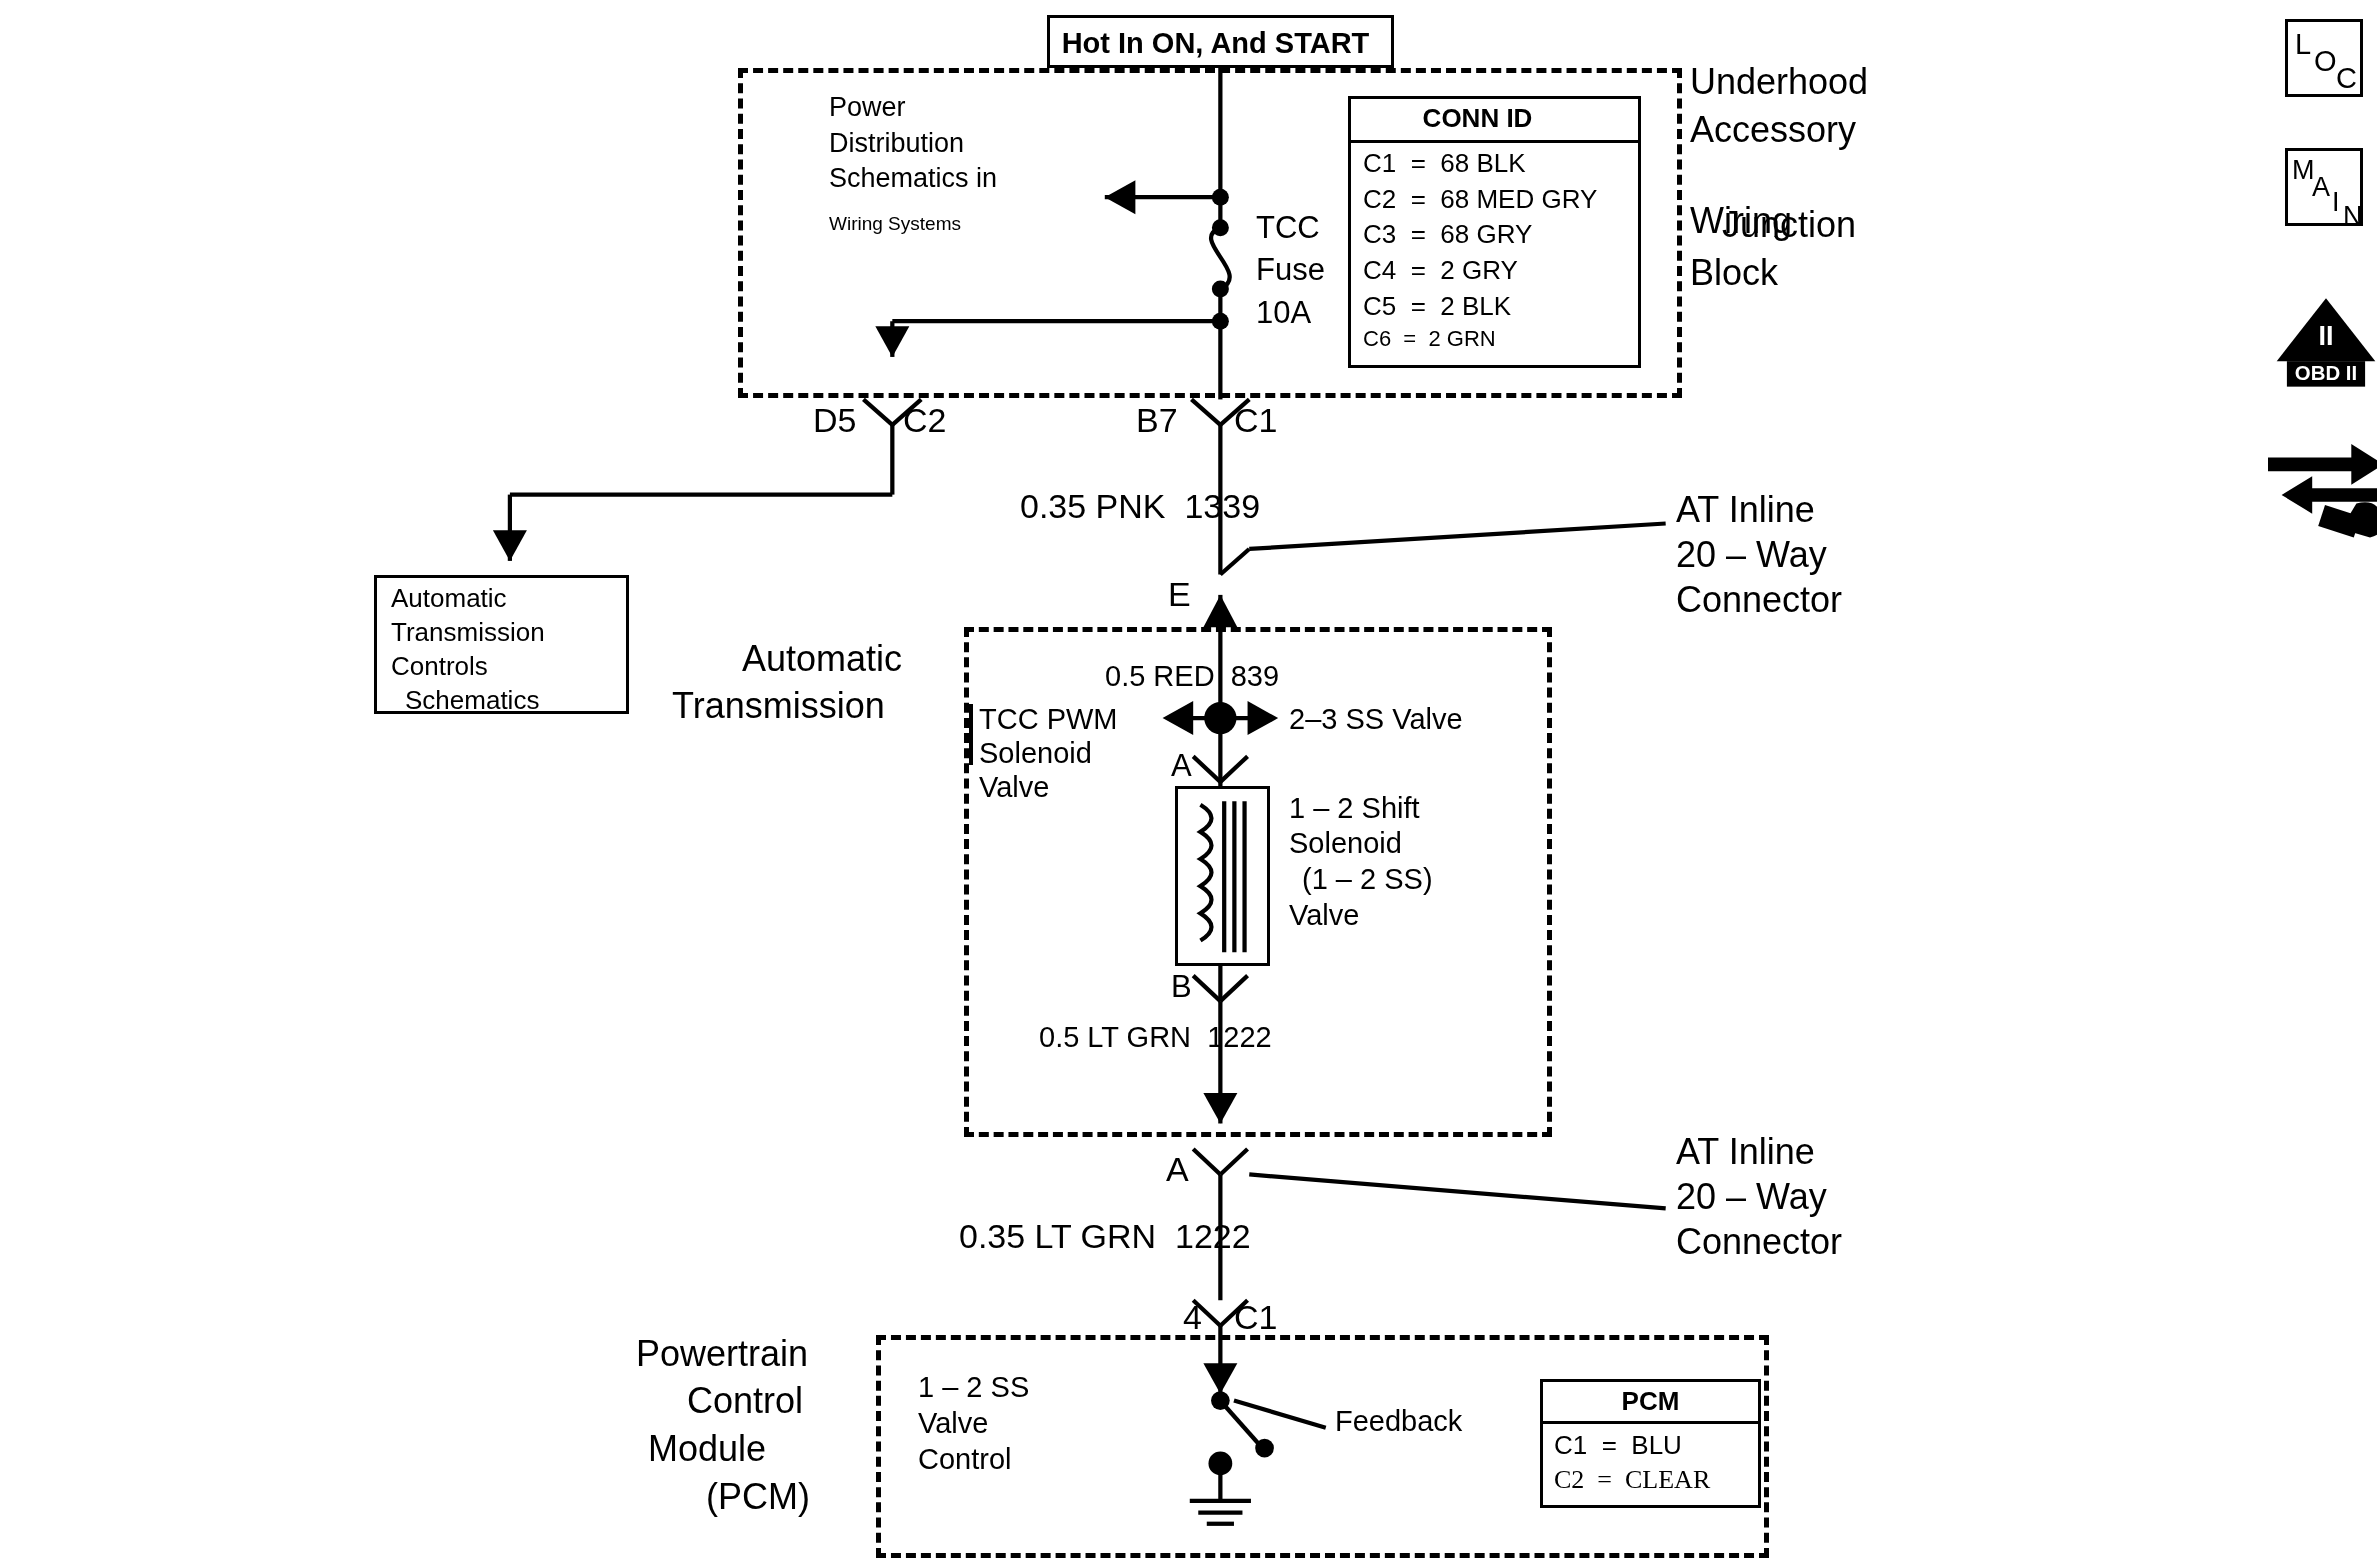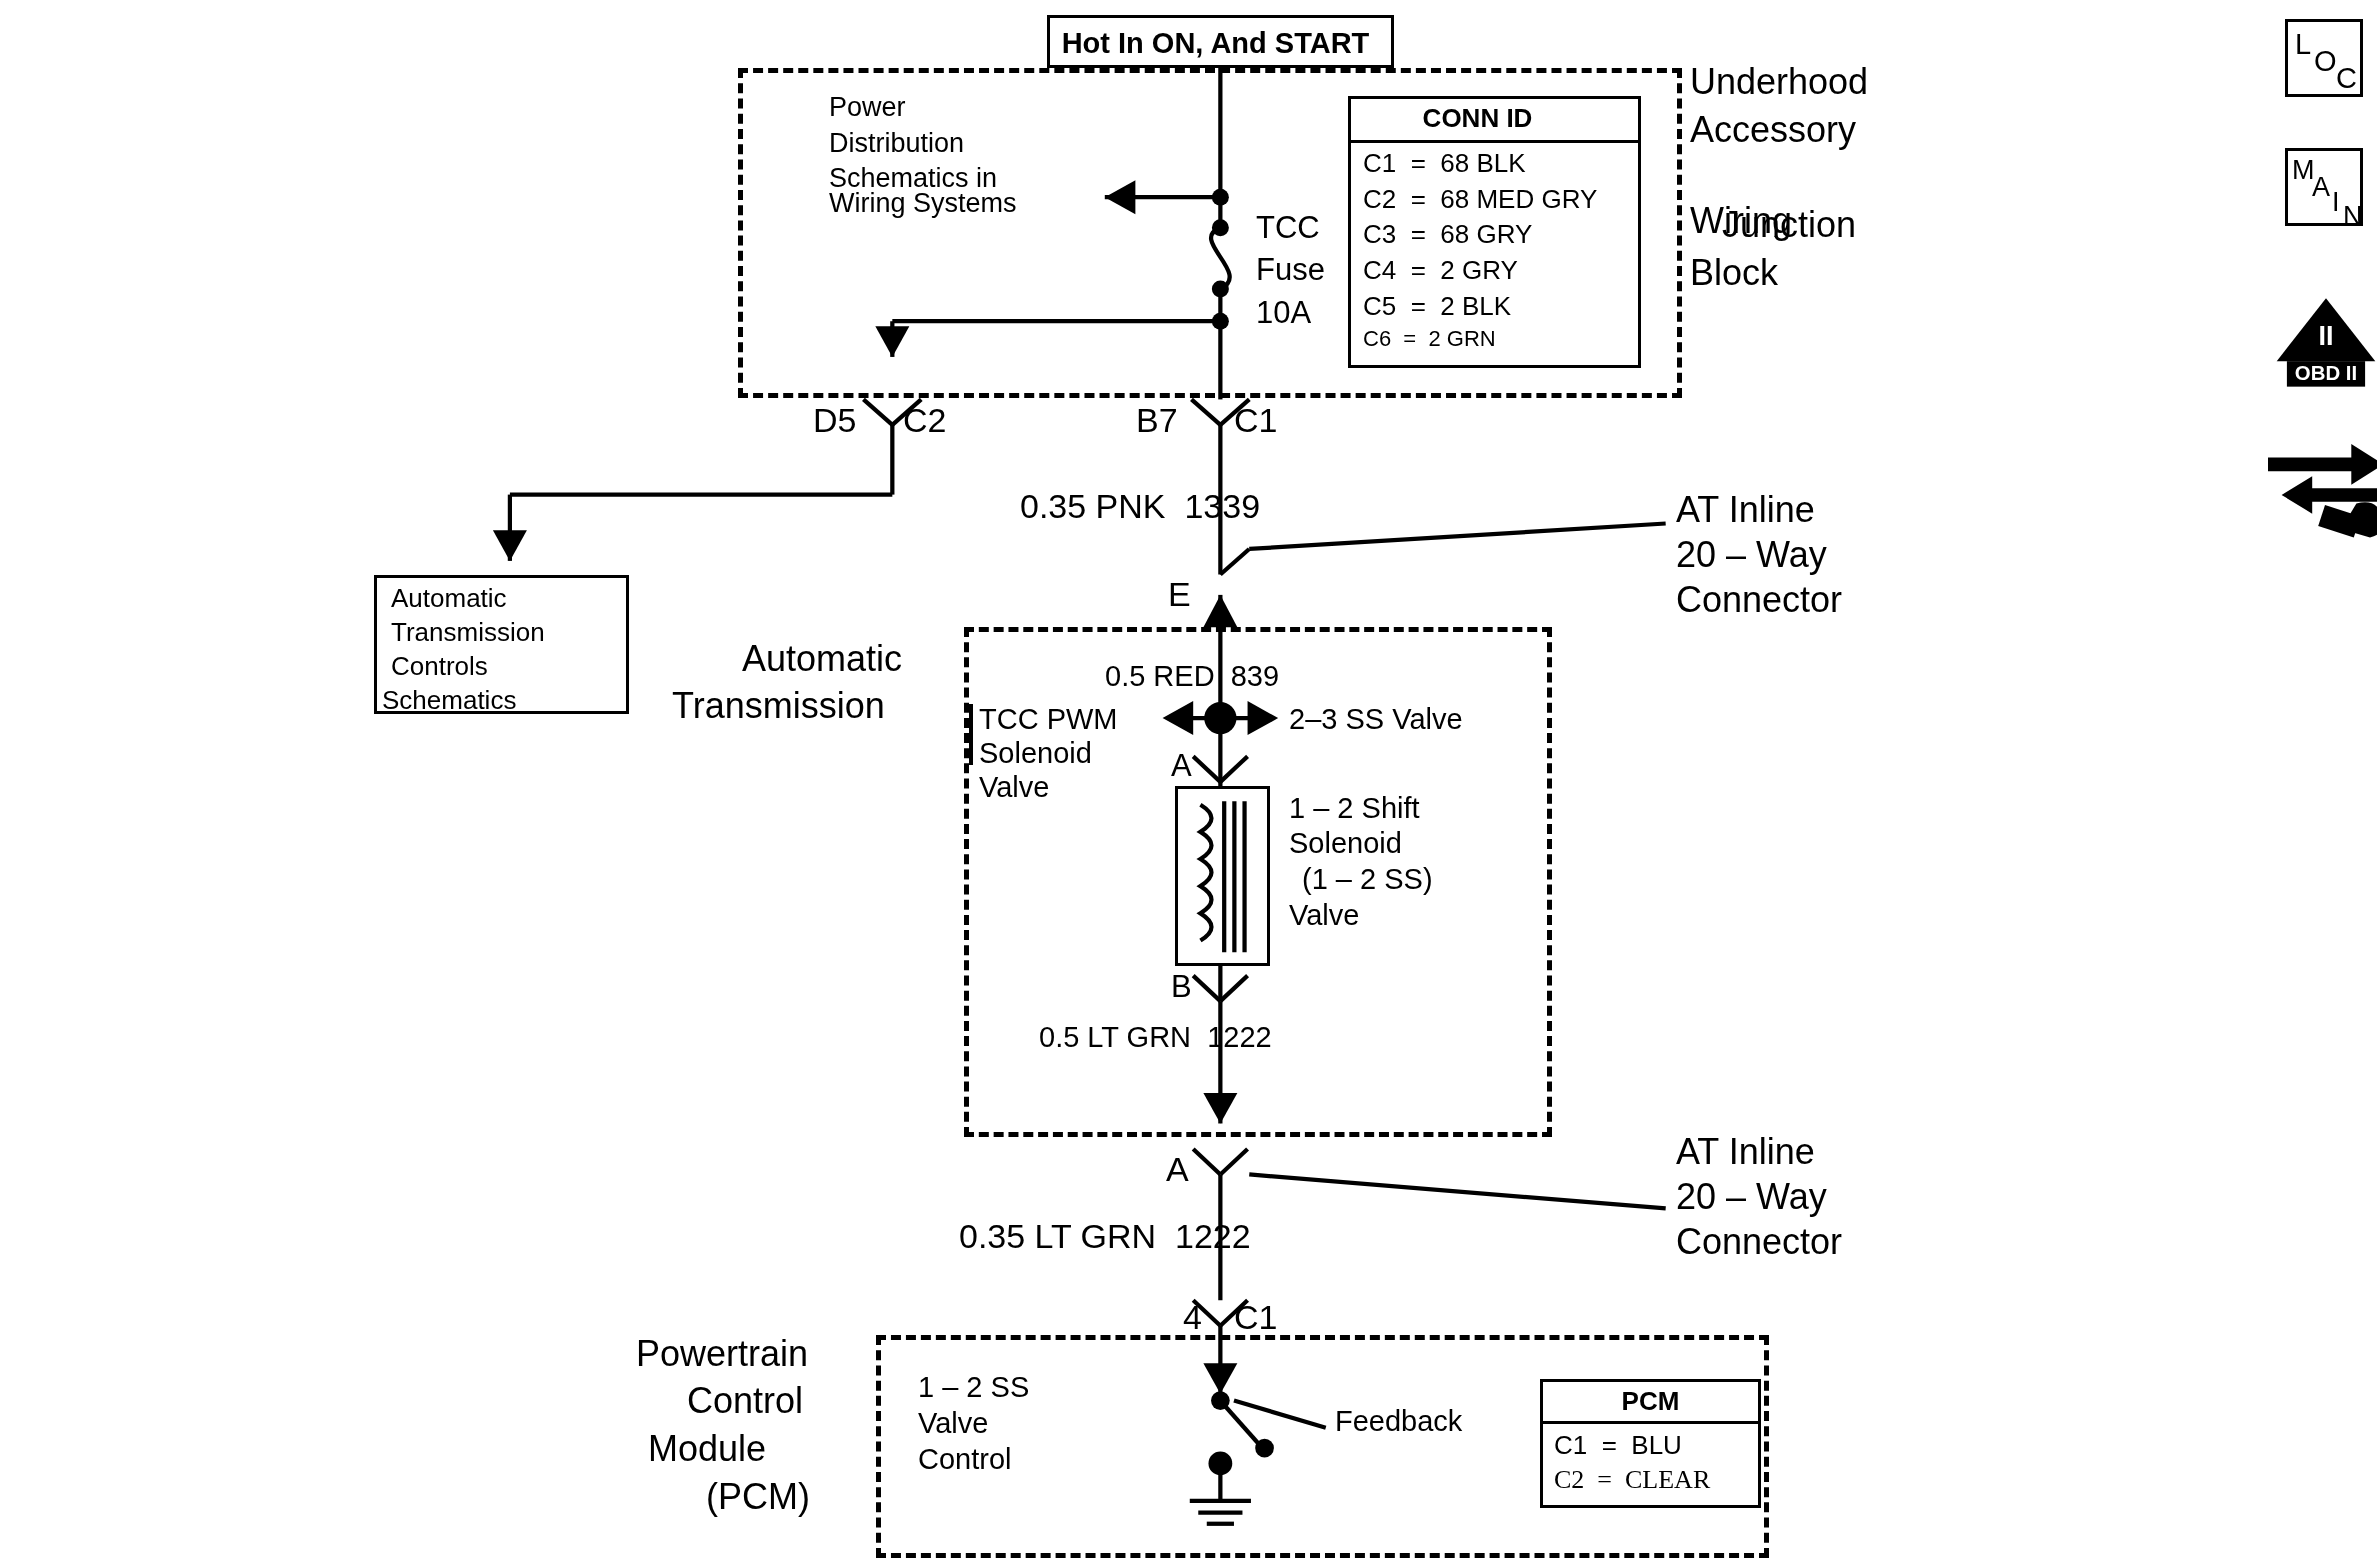--- a/index.html
+++ b/index.html
@@ -58,21 +58,21 @@
 
   <div class="txt" style="left:1690px; top:61px; font-size:36px;">Underhood</div>
   <div class="txt" style="left:1690px; top:109px; font-size:36px;">Accessory</div>
   <div class="txt" style="left:1690px; top:156px; font-size:36px;margin-top:44px;">Wiring</div>
   <div class="txt" style="left:1690px; top:204px; font-size:36px;margin-left:32px;">Junction</div>
   <div class="txt" style="left:1690px; top:252px; font-size:36px;">Block</div>
 
   <div class="txt" style="left:829px; top:92px; font-size:27px;">Power</div>
   <div class="txt" style="left:829px; top:128px; font-size:27px;">Distribution</div>
   <div class="txt" style="left:829px; top:163px; font-size:27px;">Schematics in</div>
-  <div class="txt" style="left:829px; top:188px; font-size:27px;">Wiring Systems</div>
+  <div class="txt" style="left:829px; top:213px; font-size:19px;">Wiring Systems</div>
 
   <div class="boxsolid" style="left:1348px; top:96px; width:293px; height:272px;"></div>
   <div class="thin-h" style="left:1348px; top:140px; width:293px;"></div>
   <div class="txt lbl-c" style="left:1348px; top:103px; width:259px; font-size:26px; font-weight:bold;">CONN ID</div>
   <div class="txt" style="left:1363px; top:148px; font-size:26px;">C1  =  68 BLK</div>
   <div class="txt" style="left:1363px; top:184px; font-size:26px;">C2  =  68 MED GRY</div>
   <div class="txt" style="left:1363px; top:219px; font-size:26px;">C3  =  68 GRY</div>
   <div class="txt" style="left:1363px; top:255px; font-size:26px;">C4  =  2 GRY</div>
   <div class="txt" style="left:1363px; top:291px; font-size:26px;">C5  =  2 BLK</div>
   <div class="txt" style="left:1363px; top:326px; font-size:22px;">C6  =  2 GRN</div>
@@ -183,21 +183,21 @@
 
   <div class="txt" style="left:813px; top:400px; font-size:34px;">D5</div>
   <div class="txt" style="left:903px; top:400px; font-size:34px;">C2</div>
   <div class="txt" style="left:1136px; top:400px; font-size:34px;">B7</div>
   <div class="txt" style="left:1234px; top:400px; font-size:34px;">C1</div>
 
   <div class="boxsolid" style="left:374px; top:575px; width:255px; height:139px;"></div>
   <div class="txt" style="left:391px; top:583px; font-size:26px;">Automatic</div>
   <div class="txt" style="left:391px; top:617px; font-size:26px;">Transmission</div>
   <div class="txt" style="left:391px; top:651px; font-size:26px;">Controls</div>
-  <div class="txt" style="left:382px; top:685px; font-size:26px;">Schematics</div>
+  <div class="txt" style="left:405px; top:685px; font-size:26px;">Schematics</div>
 
   <div class="txt" style="left:1020px; top:486px; font-size:34px;">0.35 PNK  1339</div>
 
   <div class="txt" style="left:1676px; top:489px; font-size:36px;">AT Inline</div>
   <div class="txt" style="left:1676px; top:534px; font-size:36px;">20 – Way</div>
   <div class="txt" style="left:1676px; top:579px; font-size:36px;">Connector</div>
 
   <div class="txt" style="left:1168px; top:574px; font-size:34px;">E</div>
 
   <div class="boxdash" style="left:964px; top:627px; width:588px; height:510px;"></div>

